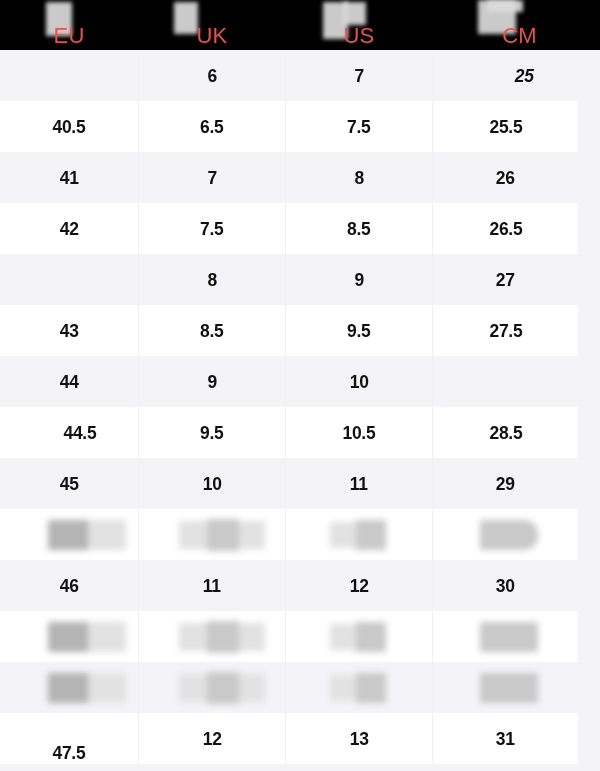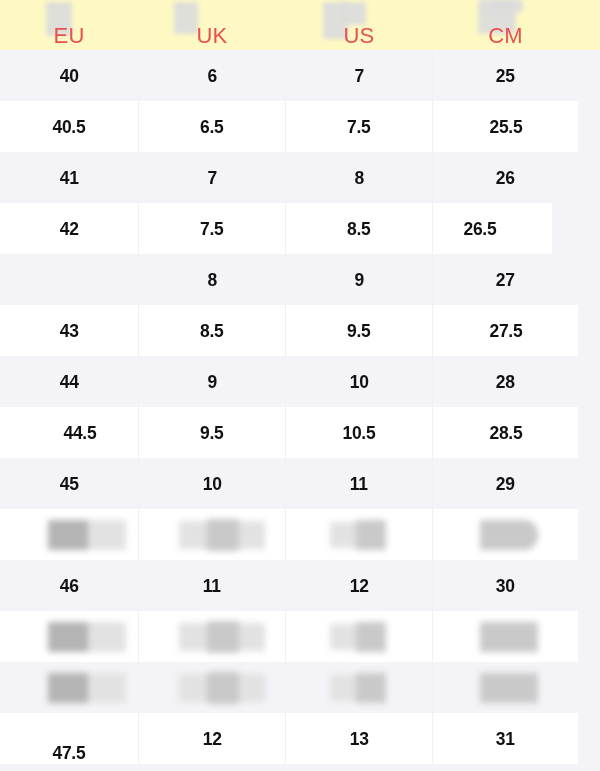--- a/index.html
+++ b/index.html
@@ -12,21 +12,21 @@
     background: #f4f4f8;
     font-family: "Liberation Sans", sans-serif;
     overflow: hidden;
     position: relative;
   }
 
   
   #header-row {
     position: relative;
     height: 50px;
-    background: #fef9c3;
+    background: #000000;
   }
   .header-cell {
     position: absolute;
     top: 0;
     height: 50px;
     display: flex;
     align-items: flex-end;
     justify-content: center;
   }
   .header-label {
@@ -117,37 +117,34 @@
 
   <div class="header-cell" style="left:0px; width:138px;">
     <span class="header-label">EU</span>
   </div>
   <div class="header-cell" style="left:139px; width:146px;">
     <span class="header-label">UK</span>
   </div>
   <div class="header-cell" style="left:286px; width:146px;">
     <span class="header-label">US</span>
   </div>
-  <div class="header-cell" style="left:433px; width:145px;">
+  <div class="header-cell" style="left:447px; width:145px;">
     <span class="header-label">CM</span>
   </div>
 </div>
 
 <div id="table-body">
     <div class="data-row row-tint">
-      <div class="cell" style="left: 0px; width: 138px;">
-        <span class="cell-value">40</span>
-      </div>
       <div class="cell" style="left: 139px; width: 146px;">
         <span class="cell-value">6</span>
       </div>
       <div class="cell" style="left: 286px; width: 146px;">
         <span class="cell-value">7</span>
       </div>
-      <div class="cell" style="left: 433px; width: 145px;">
+      <div class="cell" style="left: 452px; width: 145px; font-style: italic;">
         <span class="cell-value">25</span>
       </div>
       <div class="col-sep" style="left: 138px;"></div>
       <div class="col-sep" style="left: 285px;"></div>
       <div class="col-sep" style="left: 432px;"></div>
     </div>
     <div class="data-row row-white">
       <div class="cell" style="left: 0px; width: 138px; justify-content: center;">
         <span class="cell-value">40.5</span>
       </div>
@@ -184,21 +181,21 @@
     <div class="data-row row-white">
       <div class="cell" style="left: 0px; width: 138px;">
         <span class="cell-value">42</span>
       </div>
       <div class="cell" style="left: 139px; width: 146px;">
         <span class="cell-value">7.5</span>
       </div>
       <div class="cell" style="left: 286px; width: 146px;">
         <span class="cell-value">8.5</span>
       </div>
-      <div class="cell" style="left: 407px; width: 145px;">
+      <div class="cell" style="left: 433px; width: 145px;">
         <span class="cell-value">26.5</span>
       </div>
       <div class="col-sep" style="left: 138px;"></div>
       <div class="col-sep" style="left: 285px;"></div>
       <div class="col-sep" style="left: 432px;"></div>
     </div>
     <div class="data-row row-tint">
       <div class="cell" style="left: 139px; width: 146px;">
         <span class="cell-value">8</span>
       </div>
@@ -231,23 +228,20 @@
     </div>
     <div class="data-row row-tint">
       <div class="cell" style="left: 0px; width: 138px;">
         <span class="cell-value">44</span>
       </div>
       <div class="cell" style="left: 139px; width: 146px;">
         <span class="cell-value">9</span>
       </div>
       <div class="cell" style="left: 286px; width: 146px;">
         <span class="cell-value">10</span>
-      </div>
-      <div class="cell" style="left: 433px; width: 145px;">
-        <span class="cell-value">28</span>
       </div>
       <div class="col-sep" style="left: 138px;"></div>
       <div class="col-sep" style="left: 285px;"></div>
       <div class="col-sep" style="left: 432px;"></div>
     </div>
     <div class="data-row row-white">
       <div class="cell" style="left: 0px; width: 138px; padding-left: 21px;">
         <span class="cell-value">44.5</span>
       </div>
       <div class="cell" style="left: 139px; width: 146px;">

